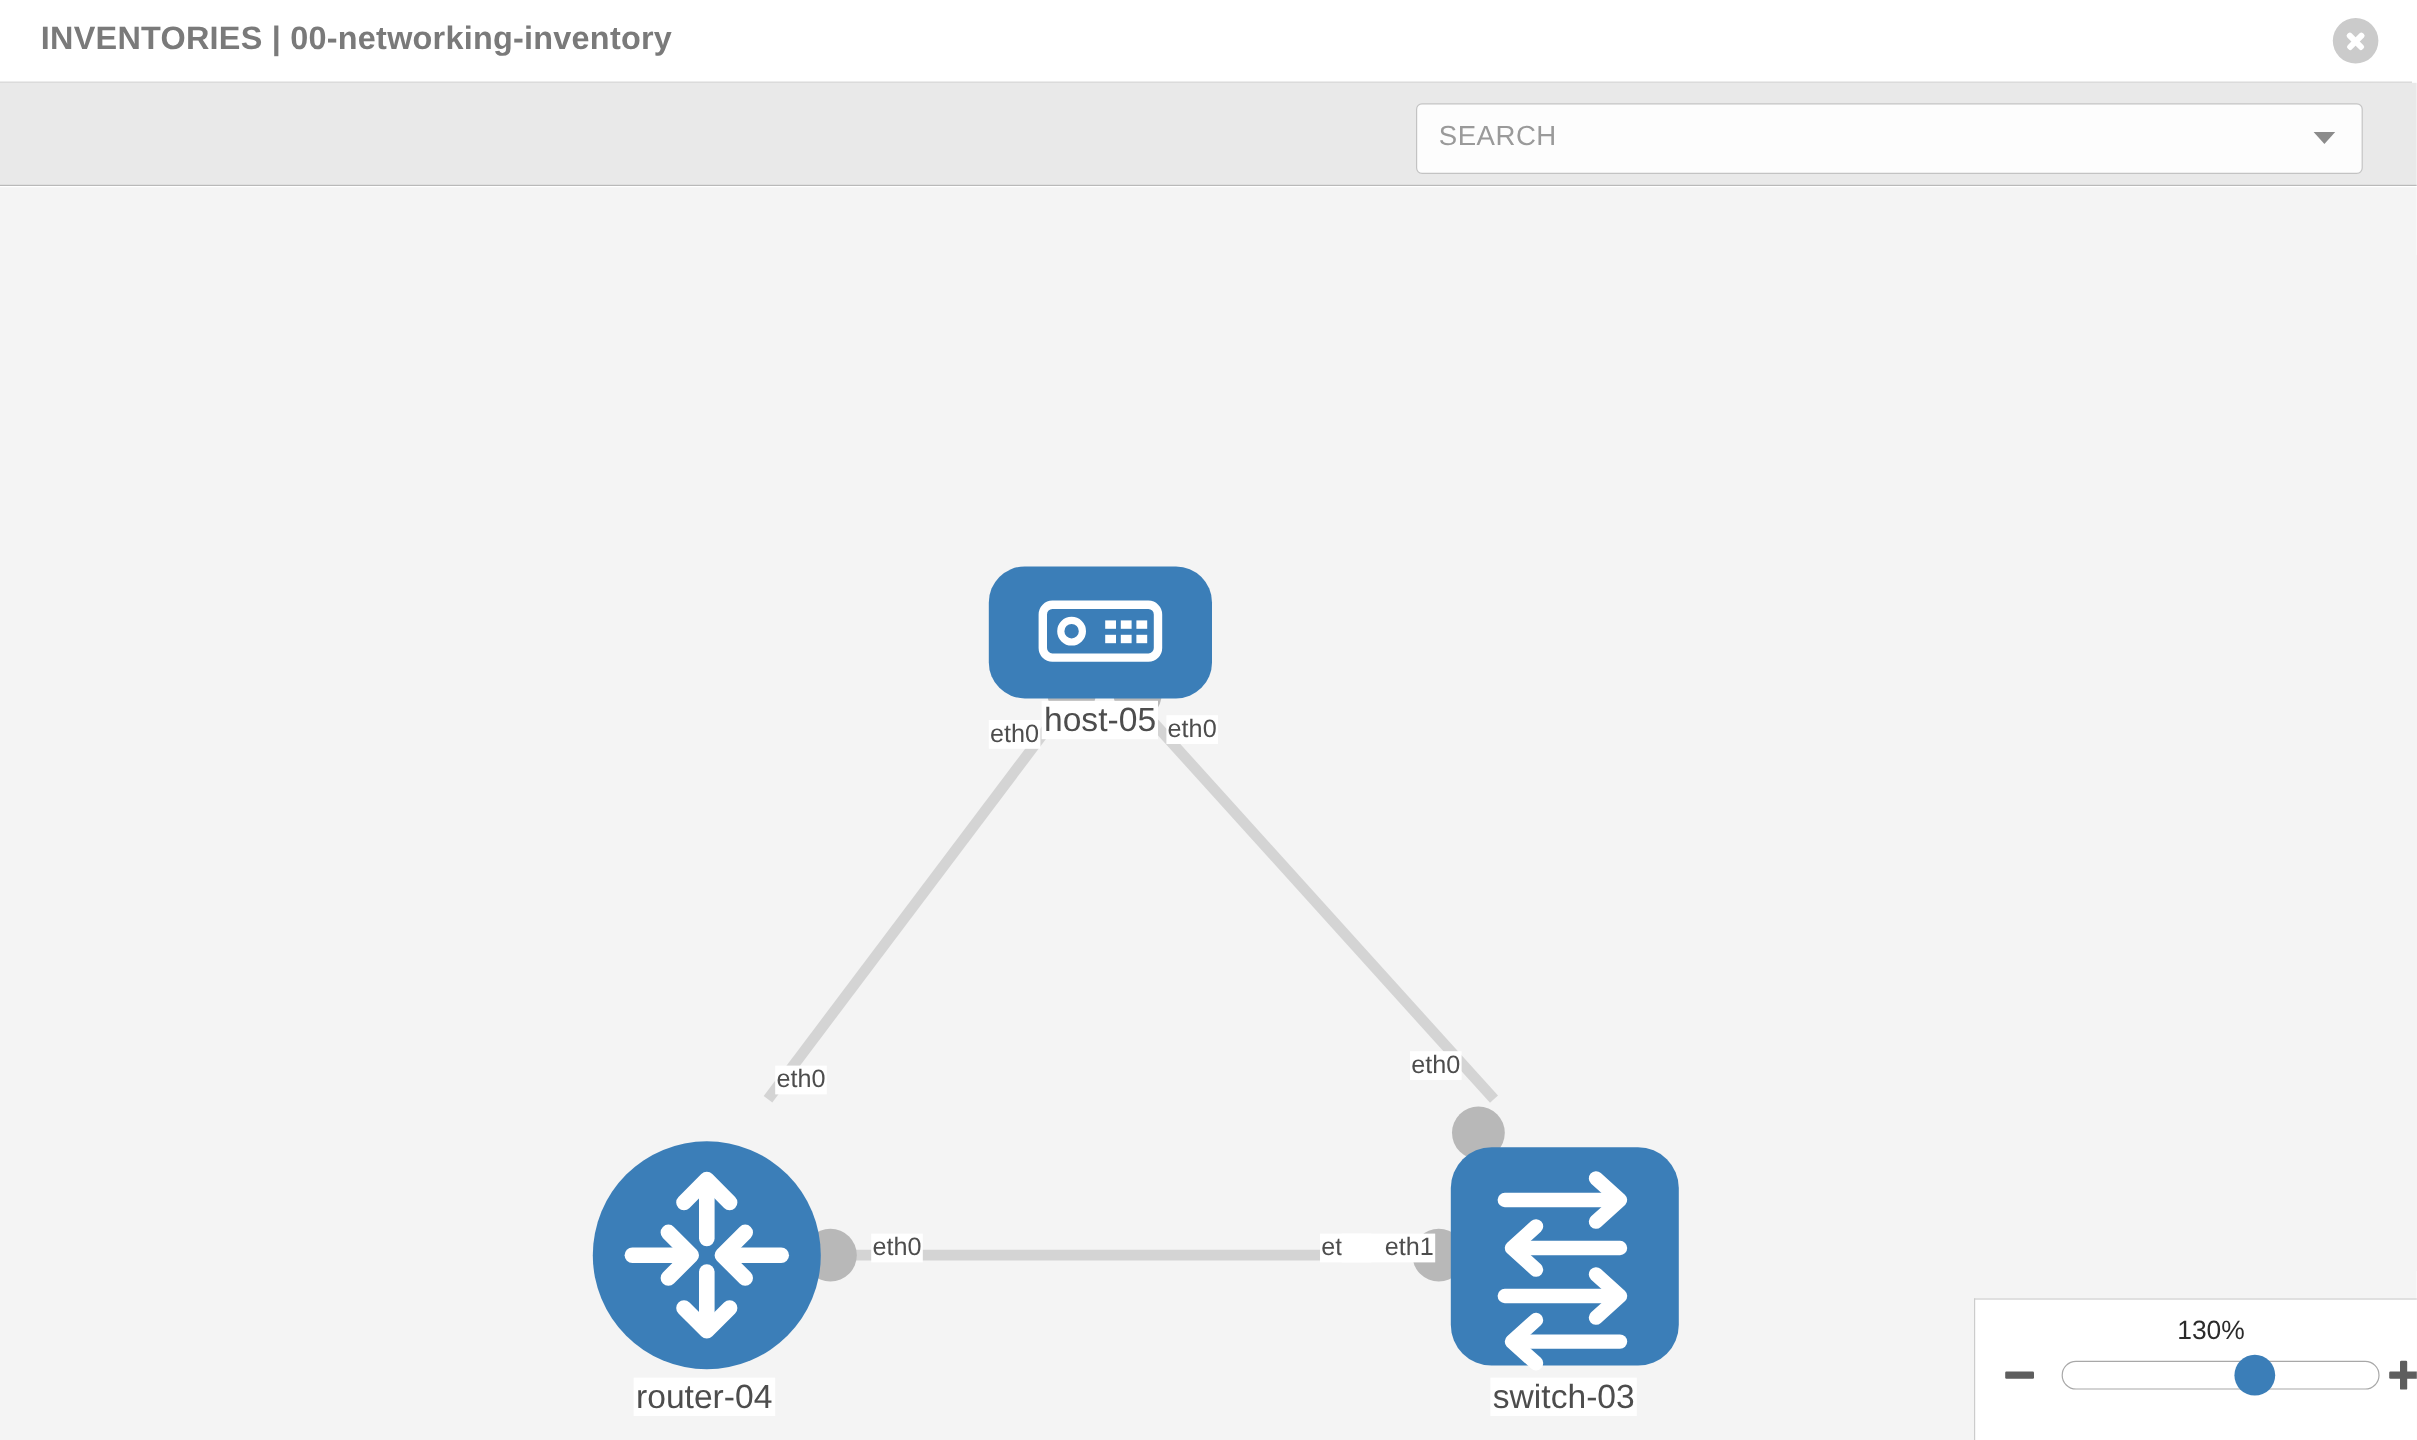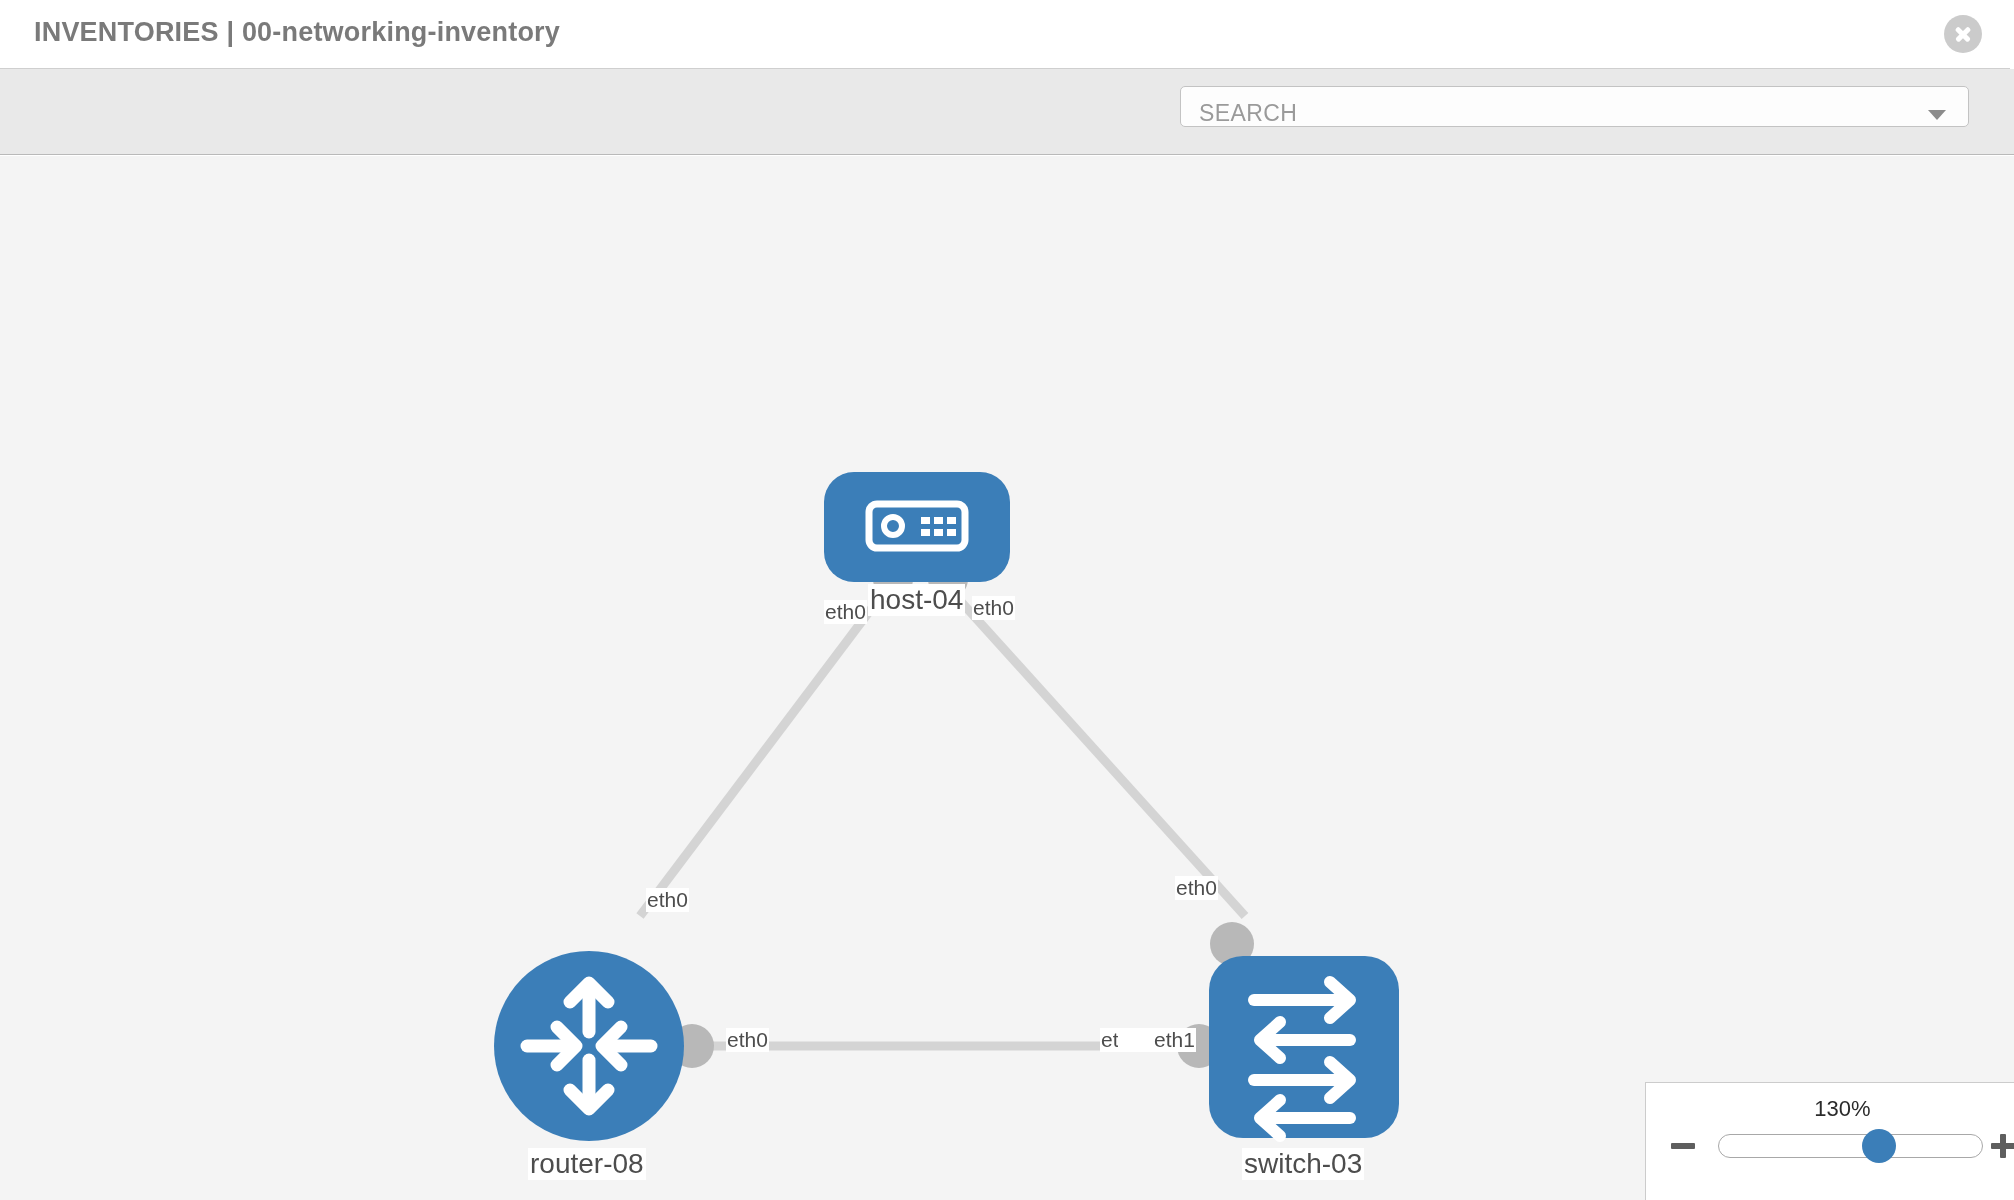--- a/index.html
+++ b/index.html
@@ -107,21 +107,21 @@
     cursor: pointer;
   }
   .tool-icon.wrench { left: 1040px; }
   .tool-icon.key    { left: 1107px; }
 
   .search-select {
     position: absolute;
     left: 1180px;
     top: 17px;
     width: 789px;
-    height: 41px;
+    height: 59px;
     background: #fdfdfd;
     border: 1px solid #c3c3c3;
     border-radius: 5px;
     box-sizing: border-box;
     cursor: text;
   }
   .search-select .lbl {
     position: absolute;
     left: 18px;
     top: 13px;
@@ -339,22 +339,22 @@
 
   <span class="iface-label" style="left:824px; top:444px;">eth0</span>
   <span class="iface-label" style="left:972px; top:440px;">eth0</span>
   <span class="iface-label" style="left:646px; top:732px;">eth0</span>
   <span class="iface-label" style="left:1175px; top:720px;">eth0</span>
   <span class="iface-label" style="left:726px; top:872px;">eth0</span>
 
   <span class="iface-label" style="left:1100px; top:872px;">eth0</span>
   <span class="iface-label" style="left:1118px; top:872px;padding-left:36px;">eth1</span>
 
-  <span class="node-label" style="left:868px; top:428px;">host-04</span>
-  <span class="node-label" style="left:528px; top:992px;">router-08</span>
+  <span class="node-label" style="left:868px; top:428px;">host-05</span>
+  <span class="node-label" style="left:528px; top:992px;">router-04</span>
   <span class="node-label" style="left:1242px; top:992px;">switch-03</span>
 </div>
 
 <div class="zoom-panel">
   <div class="zoom-pct">130%</div>
   <div class="zoom-minus"></div>
   <div class="zoom-track">
     <div class="zoom-thumb" id="zoom-thumb" style="left: 143px;"></div>
   </div>
   <div class="zoom-plus"></div>

